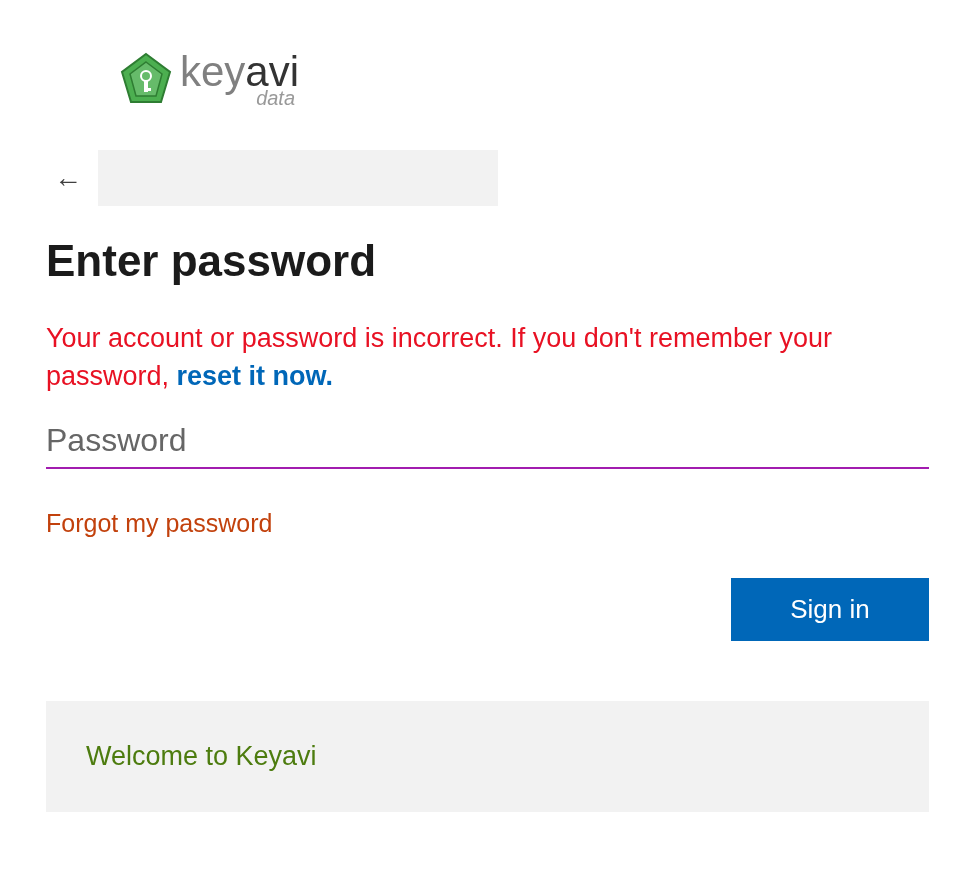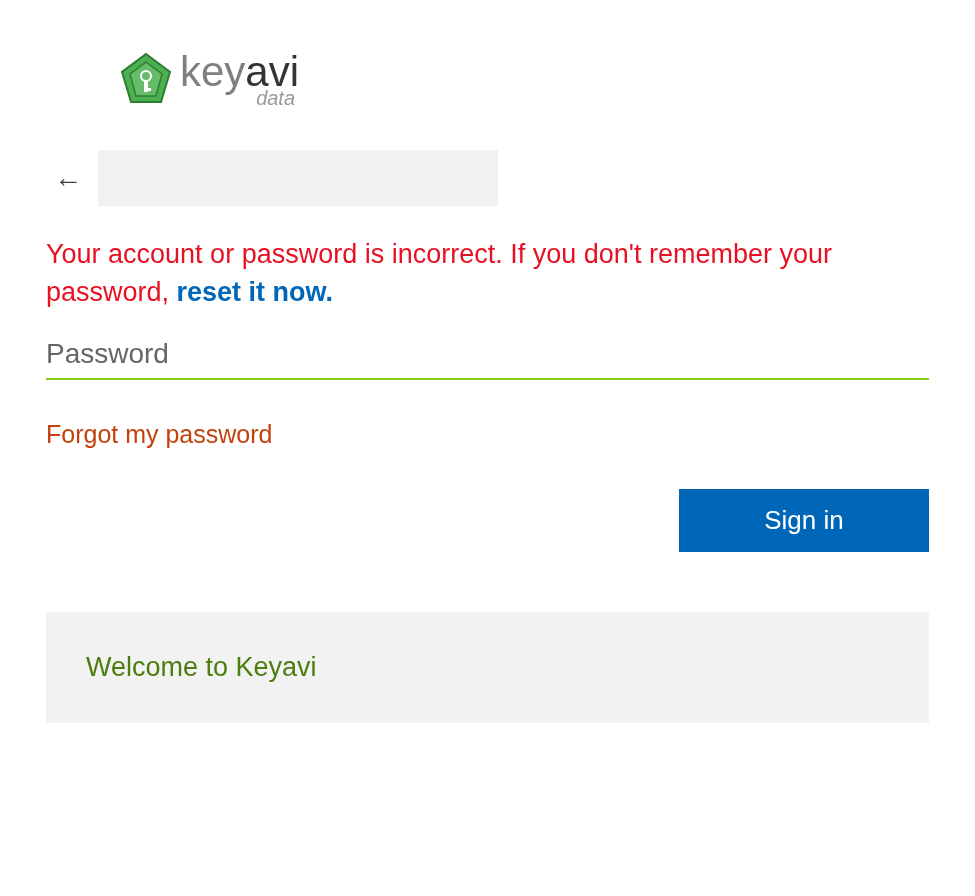--- a/index.html
+++ b/index.html
@@ -82,22 +82,22 @@
       margin-bottom: 18px;
     }
     .reset-link {
       color: #0067b8;
       cursor: pointer;
       font-weight: bold;
     }
     .password-input {
       width: 100%;
       border: none;
-      border-bottom: 2px solid #84cc16;
-      font-size: 28px;
+      border-bottom: 2px solid #a21caf;
+      font-size: 32px;
       padding: 8px 0;
       outline: none;
       color: #4c1d95;
       background: transparent;
     }
     .password-input::placeholder {
       color: #666666;
     }
     .forgot-link {
       display: inline-block;
@@ -110,21 +110,21 @@
       display: flex;
       justify-content: flex-end;
       margin-top: 40px;
     }
     .signin-button {
       background: #0067b8;
       color: #ffffff;
       border: none;
       font-size: 26px;
       padding: 16px 12px;
-      width: 250px;
+      width: 198px;
       cursor: pointer;
       text-align: center;
     }
     .footer-box {
       background: #f2f2f2;
       margin-top: 60px;
       padding: 40px 40px;
     }
     .footer-text {
       font-size: 27px;
@@ -152,20 +152,21 @@
       </span>
       <span class="logo-sub">data</span>
     </span>
   </div>
 
   <div class="back-row">
     <span class="back-arrow">←</span>
     <div class="identity-box"></div>
   </div>
 
+  <h1 class="heading">Enter password</h1>
 
   <div class="error-message">
     <span>Your account or password is incorrect. If you don't remember your password, </span><span class="reset-link">reset it now.</span>
   </div>
 
   <input type="password" class="password-input" placeholder="Password" style="">
 
   <div>
     <span class="forgot-link">Forgot my password</span>
   </div>

